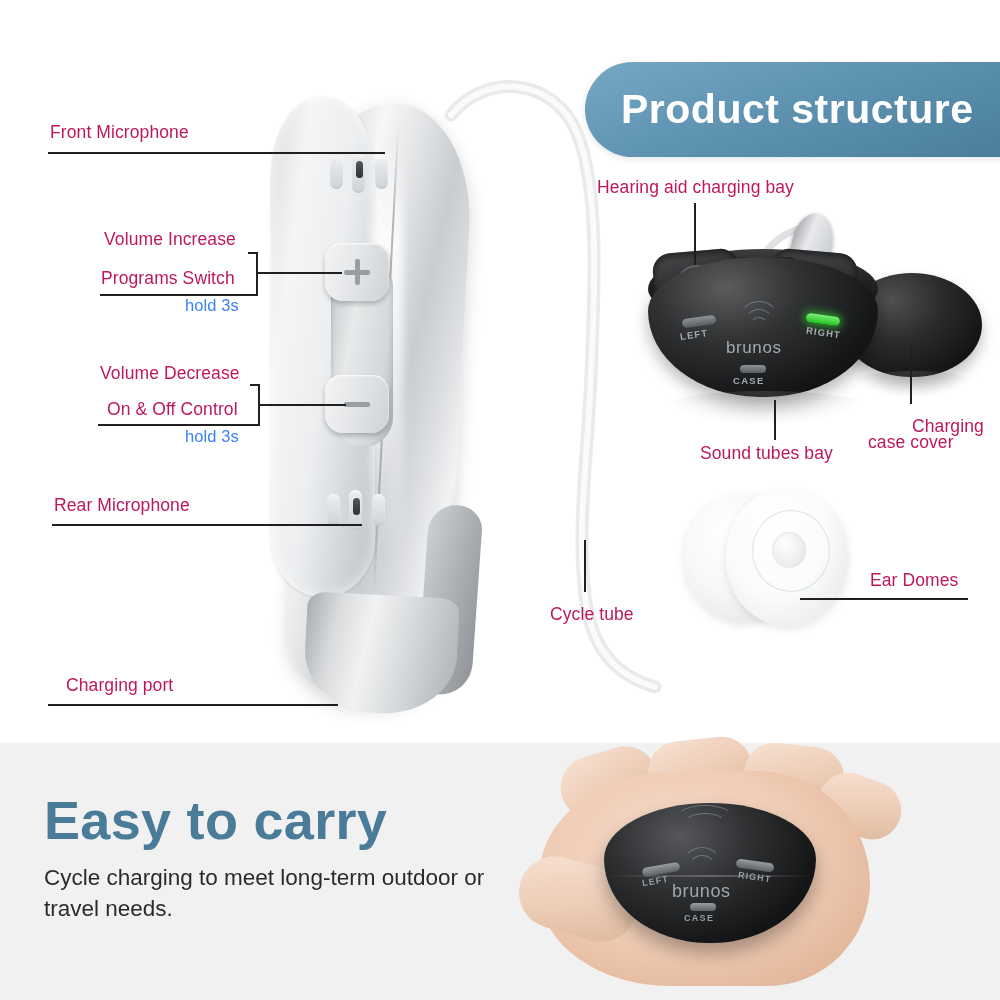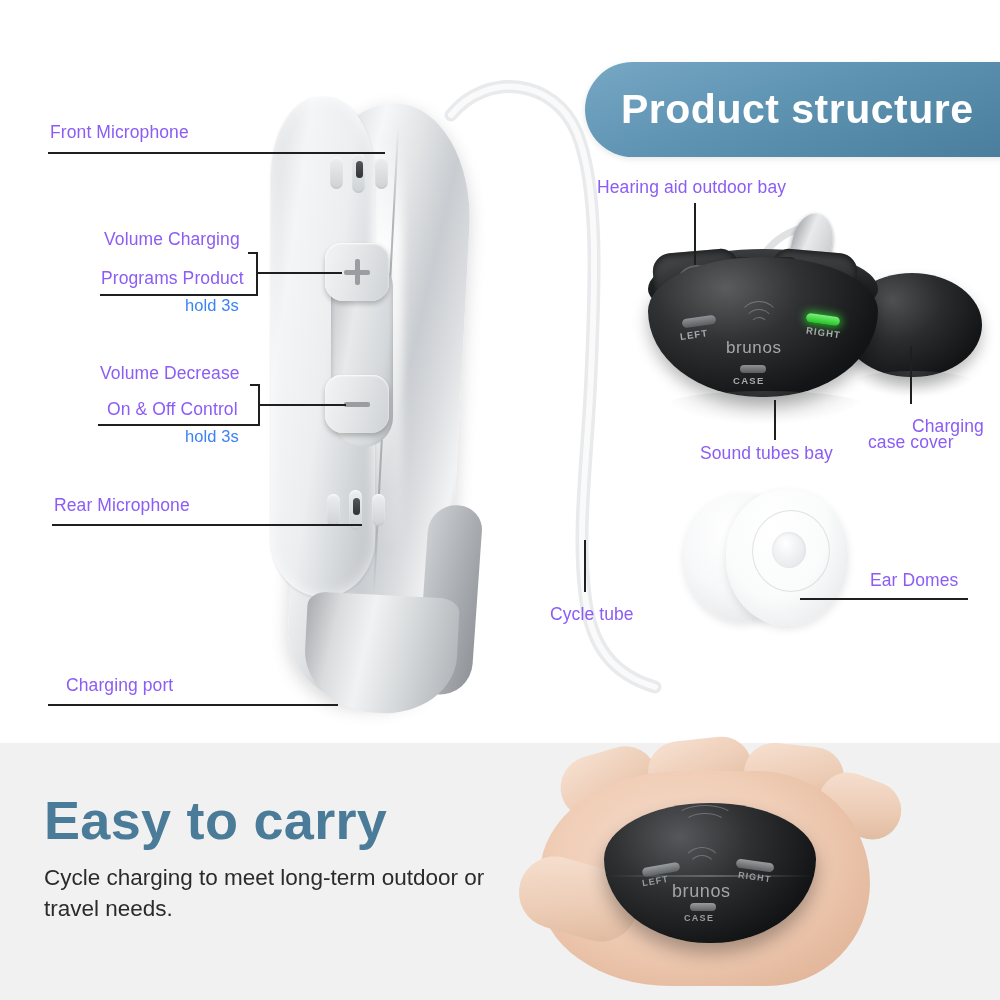--- a/index.html
+++ b/index.html
@@ -109,21 +109,21 @@
     border-radius:40px 34px 46px 30px;
     background:linear-gradient(100deg,#cfd2d5,#a7aaae 60%,#8e9195);
     transform:rotate(4deg);
   }
 
   
   #tube-svg { position:absolute; left:0; top:0; width:480px; height:660px; overflow:visible; }
 
   
   .label {
-    position:absolute; color:#8b5cf6; font-size:17.5px; white-space:nowrap;
+    position:absolute; color:#be185d; font-size:17.5px; white-space:nowrap;
     letter-spacing:.1px;
   }
   .underline { position:absolute; height:2px; background:#1f1f1f; }
   .leader    { position:absolute; background:#1f1f1f; }
   .leader.h  { height:2px; }
   .leader.v  { width:2px; }
   .sub { font-size:16.5px; color:#3b82f6; }
 
   
   #case-wrap { position:absolute; left:620px; top:205px; width:380px; height:220px; }
@@ -330,22 +330,22 @@
         <div class="hole"></div>
       </div>
 
       <div class="aid-base"></div>
     </div>
 
     <div class="label" style="left:50px; top:122px;">Front Microphone</div>
     <div class="underline" style="left:48px; top:152px; width:297px;"></div>
     <div class="leader h" style="left:345px; top:152px; width:40px;"></div>
 
-    <div class="label" style="left:104px; top:229px;">Volume Charging</div>
-    <div class="label" style="left:101px; top:268px;">Programs Product</div>
+    <div class="label" style="left:104px; top:229px;">Volume Increase</div>
+    <div class="label" style="left:101px; top:268px;">Programs Switch</div>
     <div class="underline" style="left:100px; top:294px; width:148px;"></div>
     <div class="label sub" style="left:185px; top:296px;">hold 3s</div>
     <div class="leader v" style="left:256px; top:252px; height:44px;"></div>
     <div class="leader h" style="left:248px; top:252px; width:10px;"></div>
     <div class="leader h" style="left:248px; top:294px; width:10px;"></div>
     <div class="leader h" style="left:256px; top:272px; width:86px;"></div>
 
     <div class="label" style="left:100px; top:363px;">Volume Decrease</div>
     <div class="label" style="left:107px; top:399px;">On &amp; Off Control</div>
     <div class="underline" style="left:98px; top:424px; width:152px;"></div>
@@ -395,21 +395,21 @@
       <div class="case-txt" id="txt-right">RIGHT</div>
 
       <div id="txt-brand">brunos</div>
 
       <div class="led" id="led-case"></div>
       <div class="case-txt" id="txt-case">CASE</div>
 
       <div class="reflection" id="refl-case"></div>
     </div>
 
-    <div class="label" style="left:597px; top:177px;">Hearing aid outdoor bay</div>
+    <div class="label" style="left:597px; top:177px;">Hearing aid charging bay</div>
     <div class="leader v" style="left:694px; top:203px; height:62px;"></div>
 
     <div class="label" style="left:700px; top:443px;">Sound tubes bay</div>
     <div class="leader v" style="left:774px; top:400px; height:40px;"></div>
 
     <div class="label" style="left:876px; top:416px;margin-left:36px;">Charging</div>
     <div class="label" style="left:868px; top:432px;">case cover</div>
     <div class="leader v" style="left:910px; top:346px; height:58px;"></div>
 
     <div id="domes">

